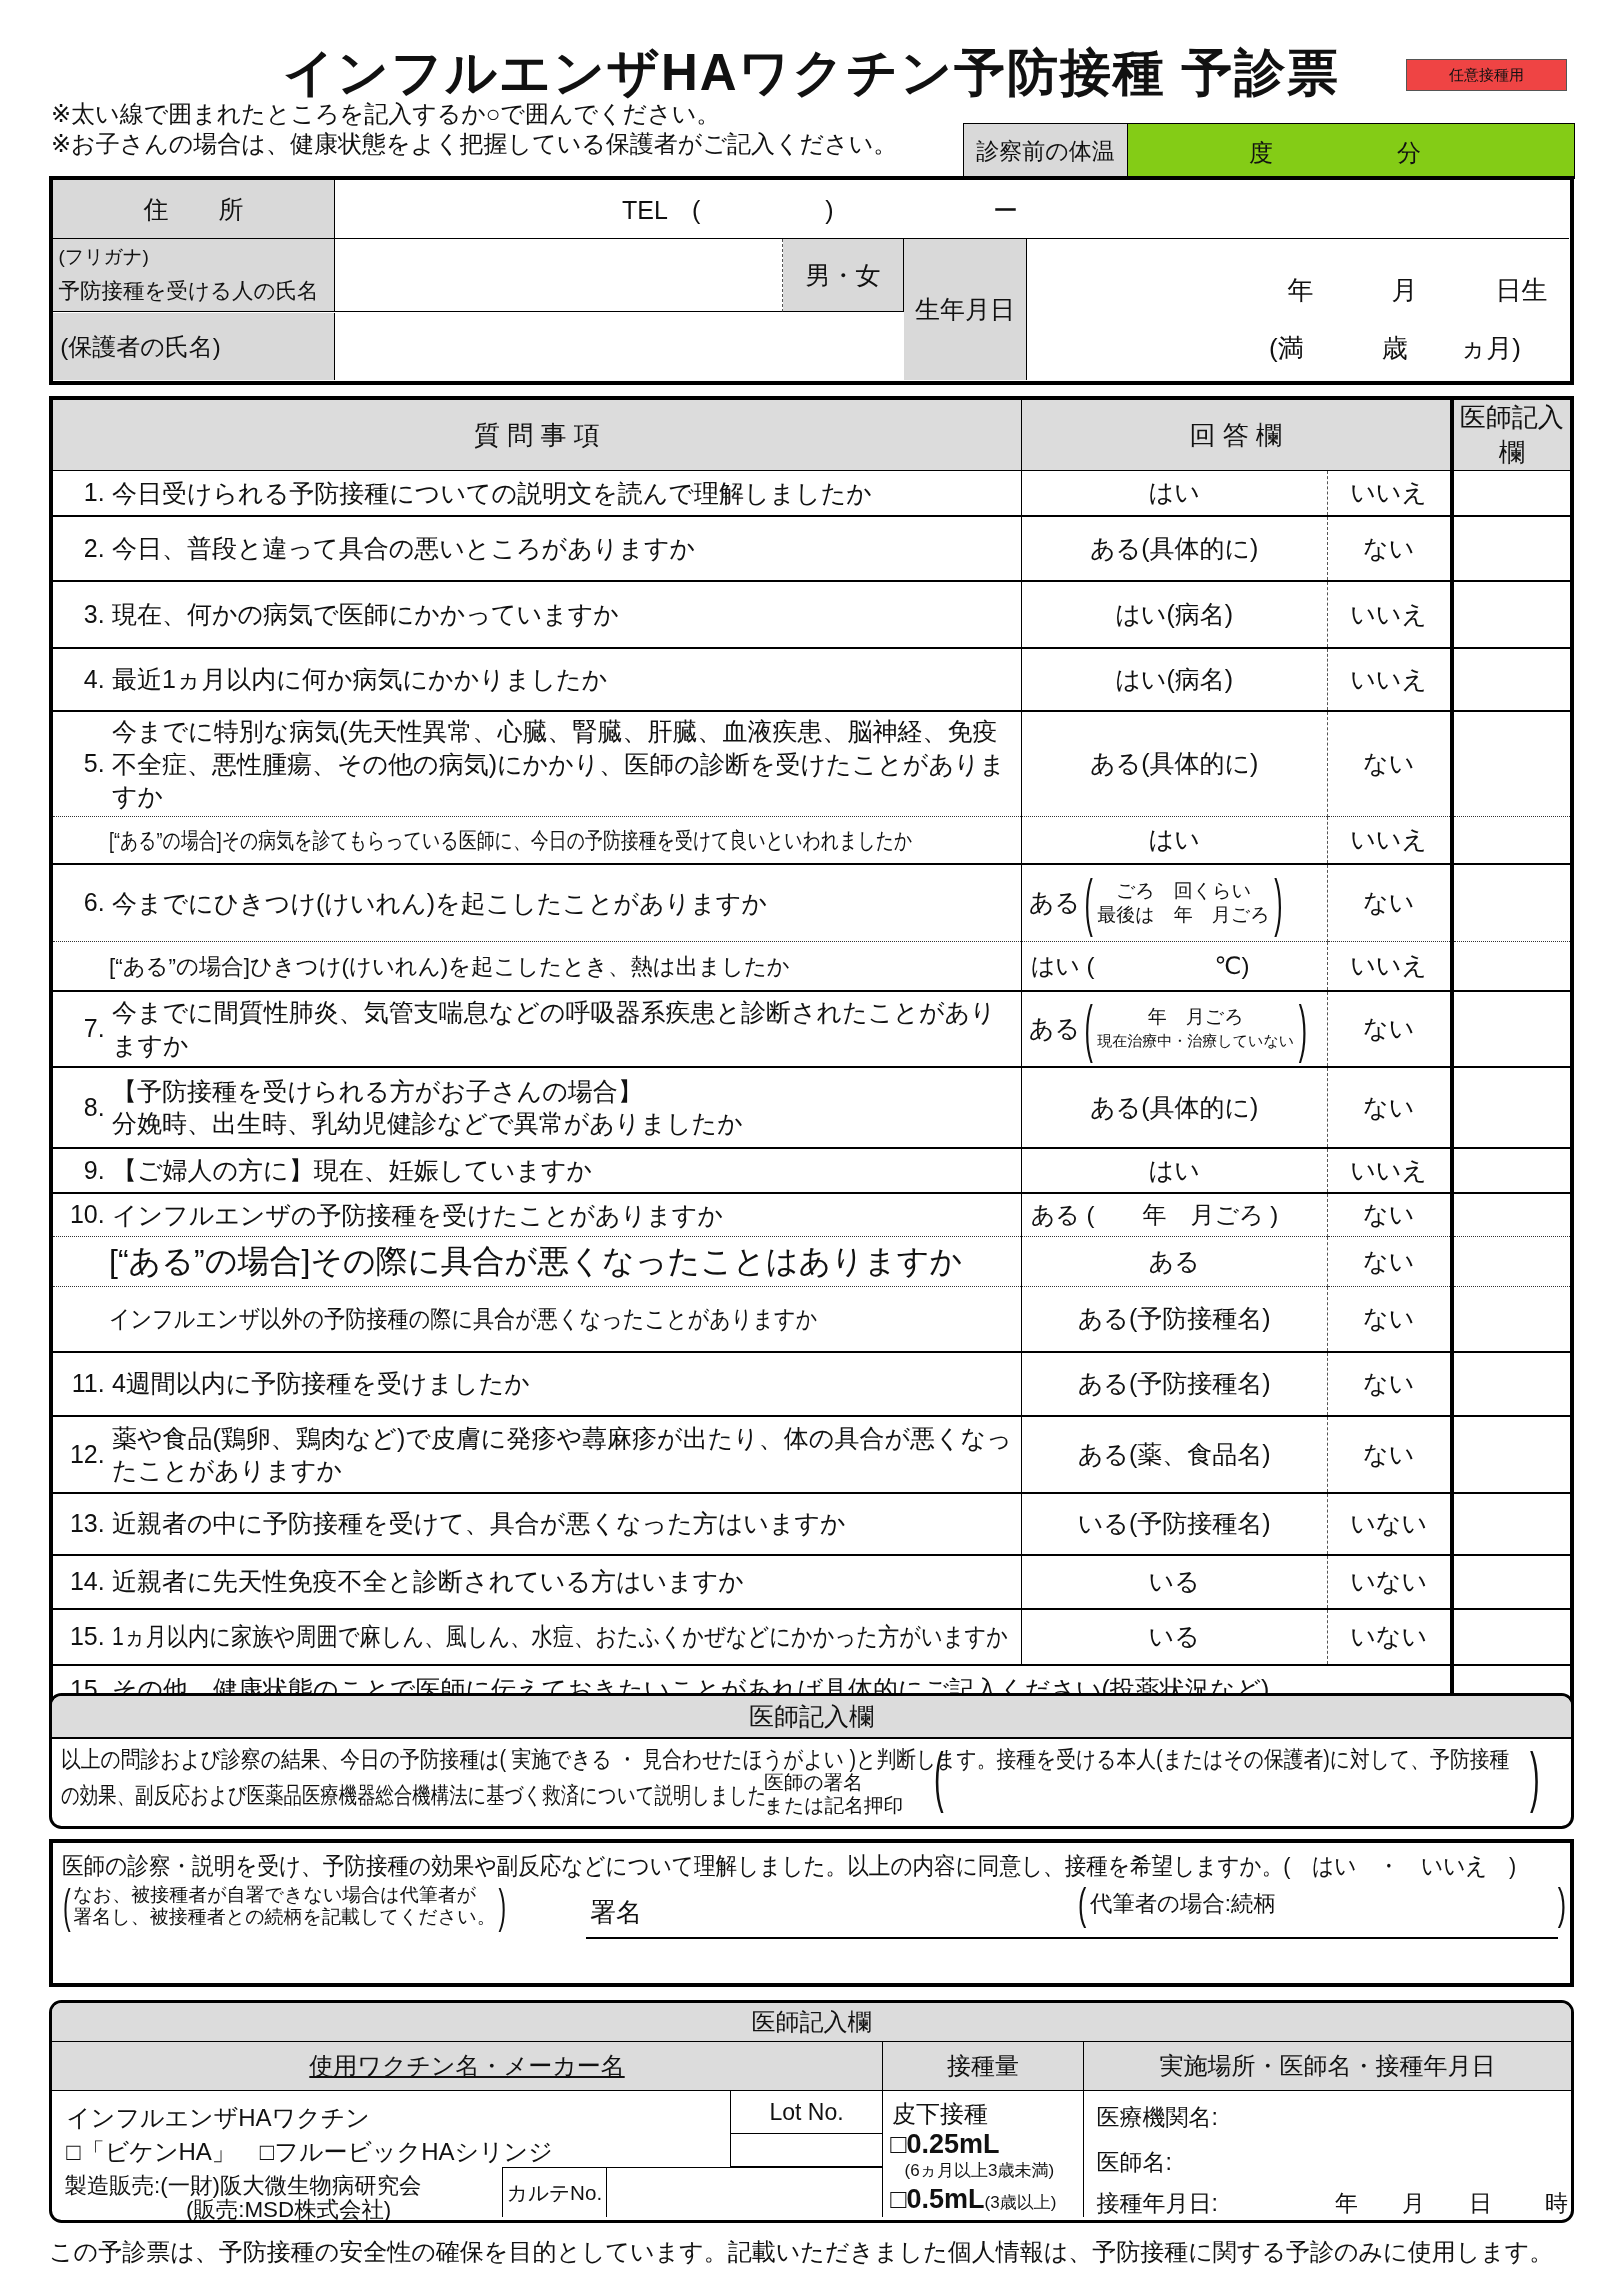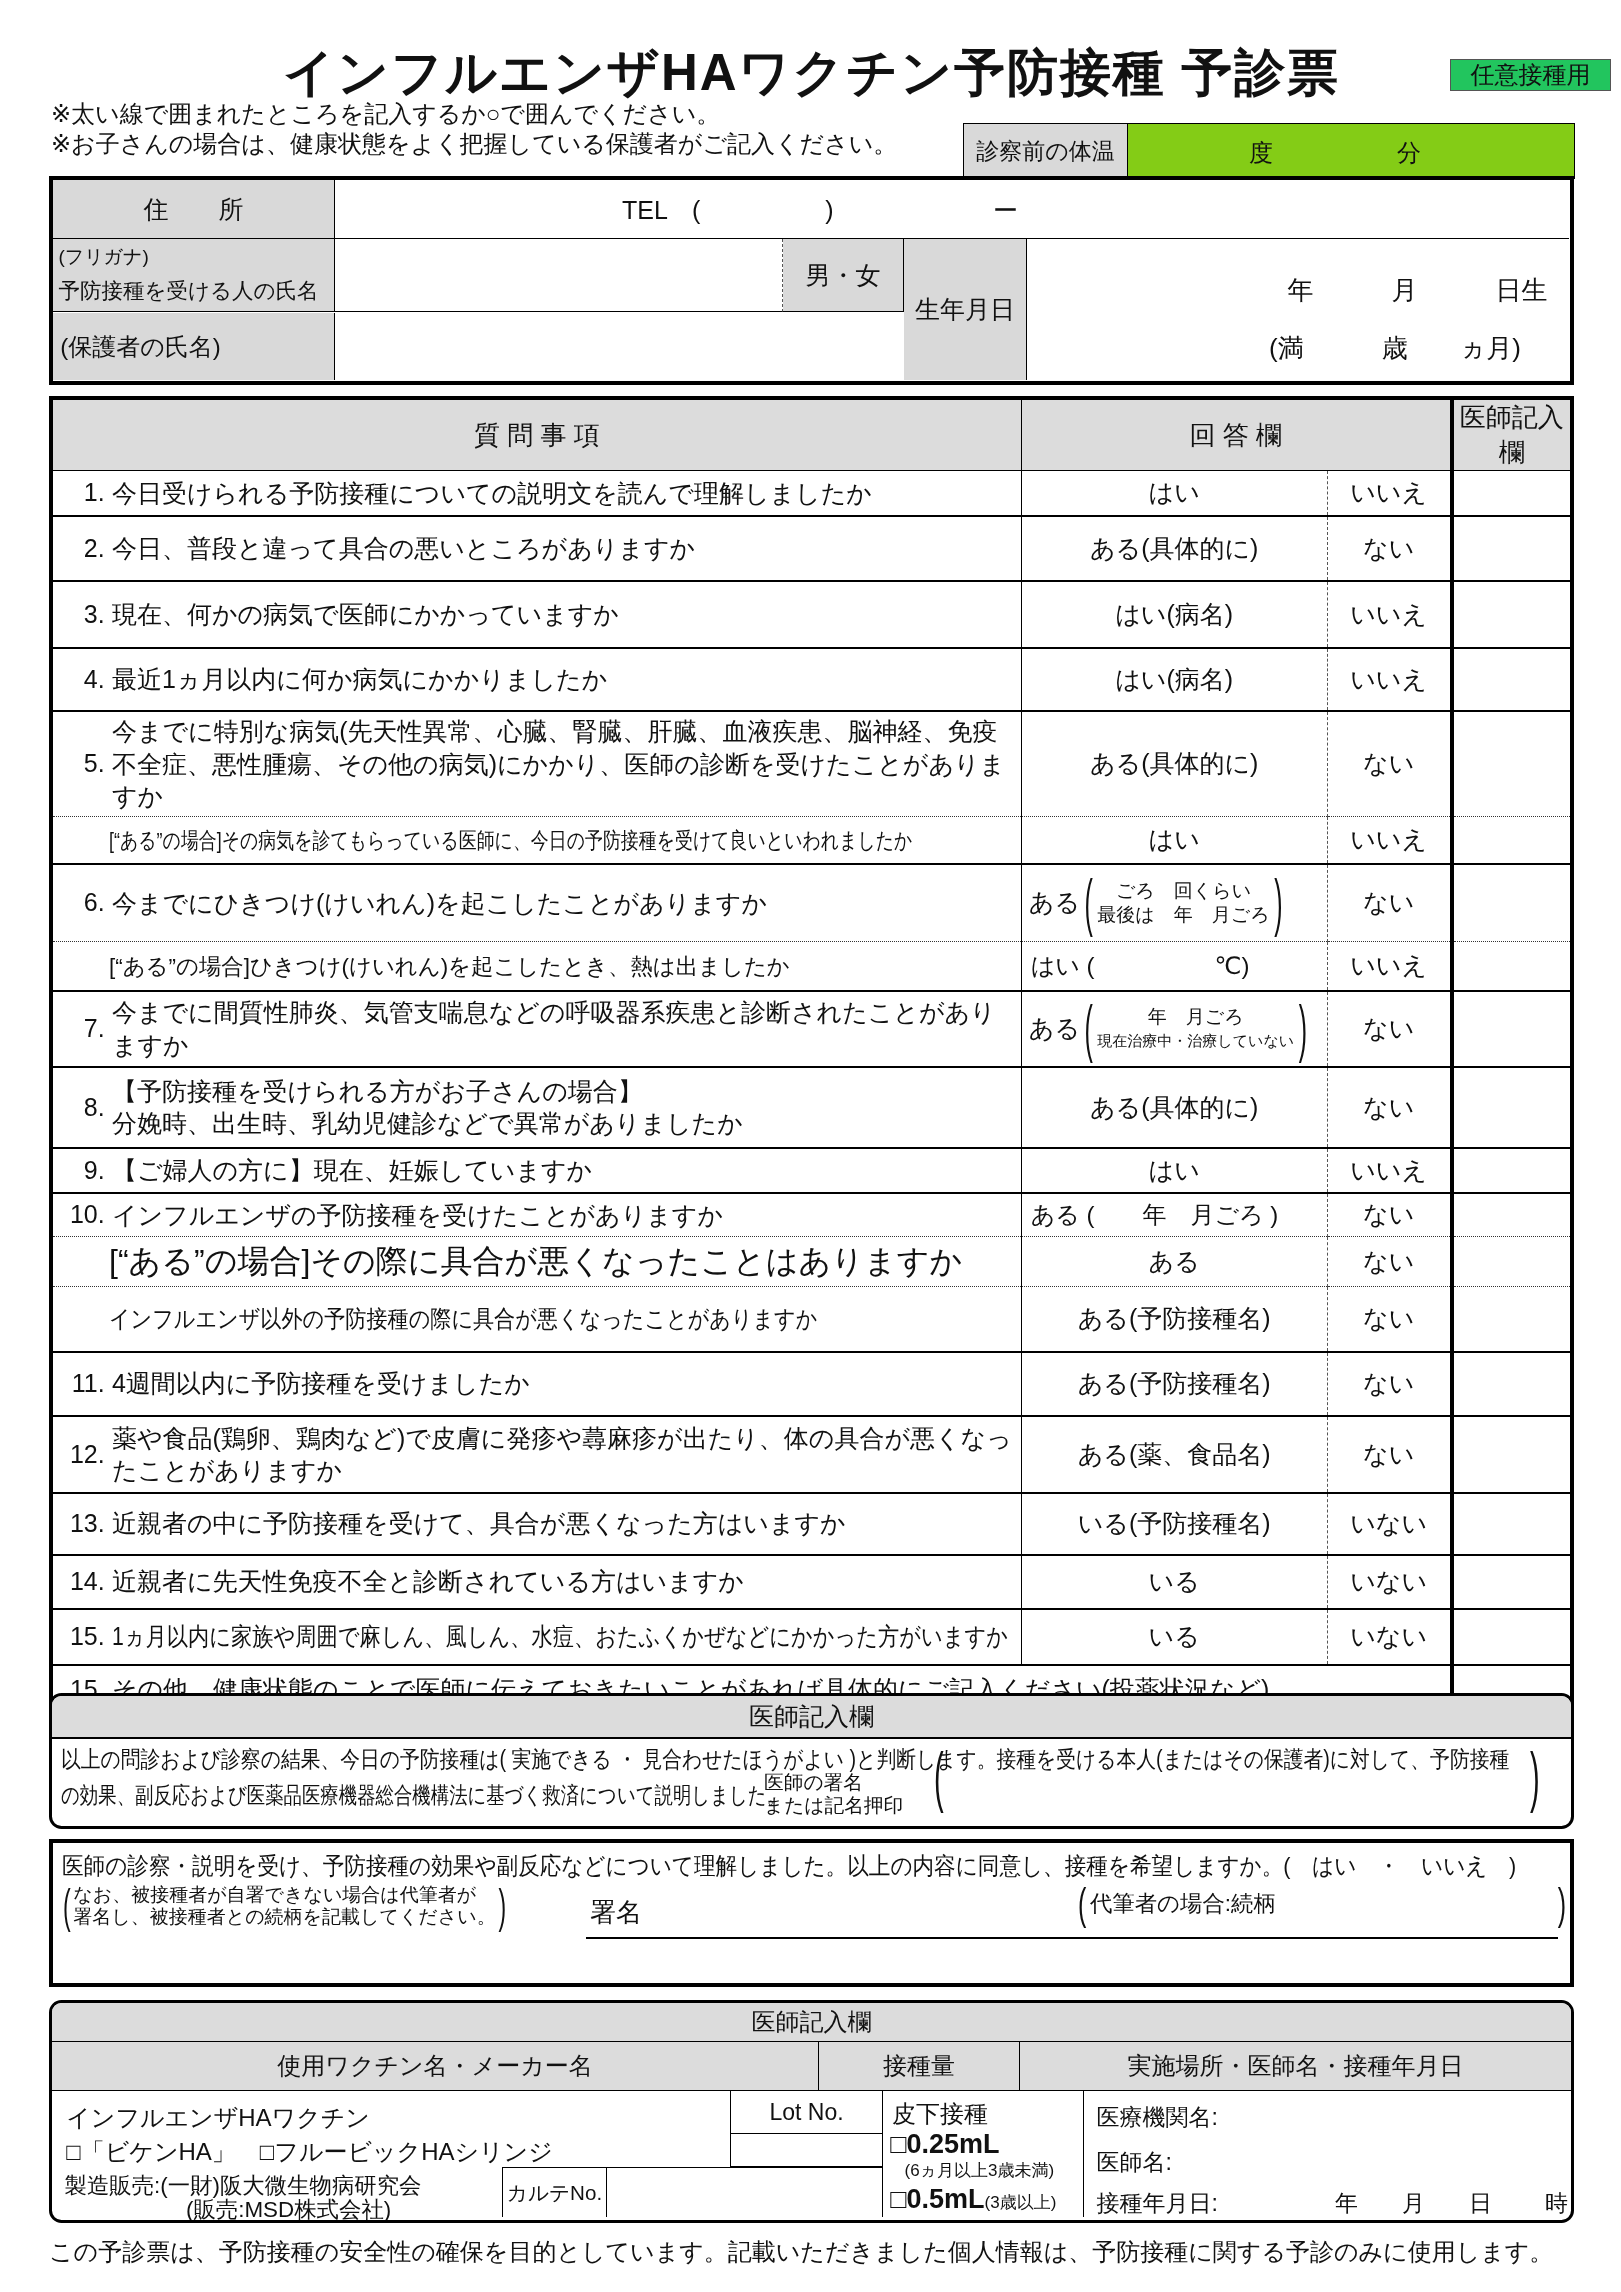--- a/index.html
+++ b/index.html
@@ -4,21 +4,21 @@
 <style>
   html,body{margin:0;padding:0;}
   body{
     width:1622px;height:2293px;position:relative;background:#ffffff;color:#111;
     font-family:"Liberation Sans","DejaVu Sans",sans-serif;
     -webkit-font-smoothing:antialiased;
   }
   .abs{position:absolute;}
   
   .title{left:49px;top:39px;width:1525px;text-align:center;font-size:51px;font-weight:800;letter-spacing:1.8px;white-space:nowrap;}
-  .badge{left:1406px;top:59px;width:159px;height:30px;border:1.8px solid #555;display:flex;align-items:center;justify-content:center;font-size:24px;background:#22c55e;margin-left:44px;}
+  .badge{left:1406px;top:59px;width:159px;height:30px;border:1.8px solid #555;display:flex;align-items:center;justify-content:center;font-size:15px;background:#ef4444;}
   .notes{left:51px;top:99px;font-size:24px;line-height:30px;font-weight:500;}
   
   .tempbox{left:963px;top:123px;width:612px;height:56px;border:1.8px solid #000;display:flex;box-sizing:border-box;background:#84cc16;}
   .templabel{width:163px;background:#d9d9d9;border-right:1.8px solid #000;display:flex;align-items:center;justify-content:center;font-size:23px;}
   .tempfield{flex:1;position:relative;font-size:24px;}
   .tempfield .deg{position:absolute;left:121px;top:12.5px;}
   .tempfield .min{position:absolute;left:269px;top:12.5px;}
   
   .infotable{left:49px;top:176px;width:1525px;height:209px;border:4.5px solid #000;box-sizing:border-box;background:#fff;}
   .infotable .cell{position:absolute;box-sizing:border-box;}
@@ -95,21 +95,21 @@
   .cunderline{position:absolute;left:533px;right:12.5px;bottom:5.4px;border-bottom:2.7px solid #000;height:0;}
   .cproxy{position:absolute;left:1025px;top:45px;width:488px;display:flex;align-items:center;}
   .cproxy .np{font-size:25px;transform:scaleY(1.8);font-weight:300;}
   .cproxy .ptxt{font-size:22.4px;margin-left:3.6px;}
   .cproxy .spacer{flex:1;}
   
   .vbox{top:2000px;height:223px;}
   .vbox .rhead{height:38px;border-bottom:1.8px solid #000;font-size:24px;}
   .vcols{display:flex;height:48px;border-bottom:1.8px solid #000;}
   .vcols>div{background:#dcdcdc;display:flex;align-items:center;justify-content:center;font-size:24px;box-sizing:border-box;}
-  .vc1{width:767px;border-right:1.8px solid #000;}
+  .vc1{width:831px;border-right:1.8px solid #000;text-decoration:underline;}
   .vc2{width:201px;border-right:1.8px solid #000;}
   .vc3{flex:1;}
   .vbody{display:flex;height:126px;}
   .vbody>div{position:relative;box-sizing:border-box;}
   .vb1{width:831px;border-right:1.8px solid #000;}
   .vb2{width:201px;border-right:1.8px solid #000;}
   .vb3{flex:1;}
   .vb1 .t1{position:absolute;left:14.3px;top:10.7px;font-size:24px;}
   .vb1 .t2{position:absolute;left:14.3px;top:45px;font-size:24px;}
   .vb1 .t3{position:absolute;left:12.5px;top:79px;font-size:22.4px;}

